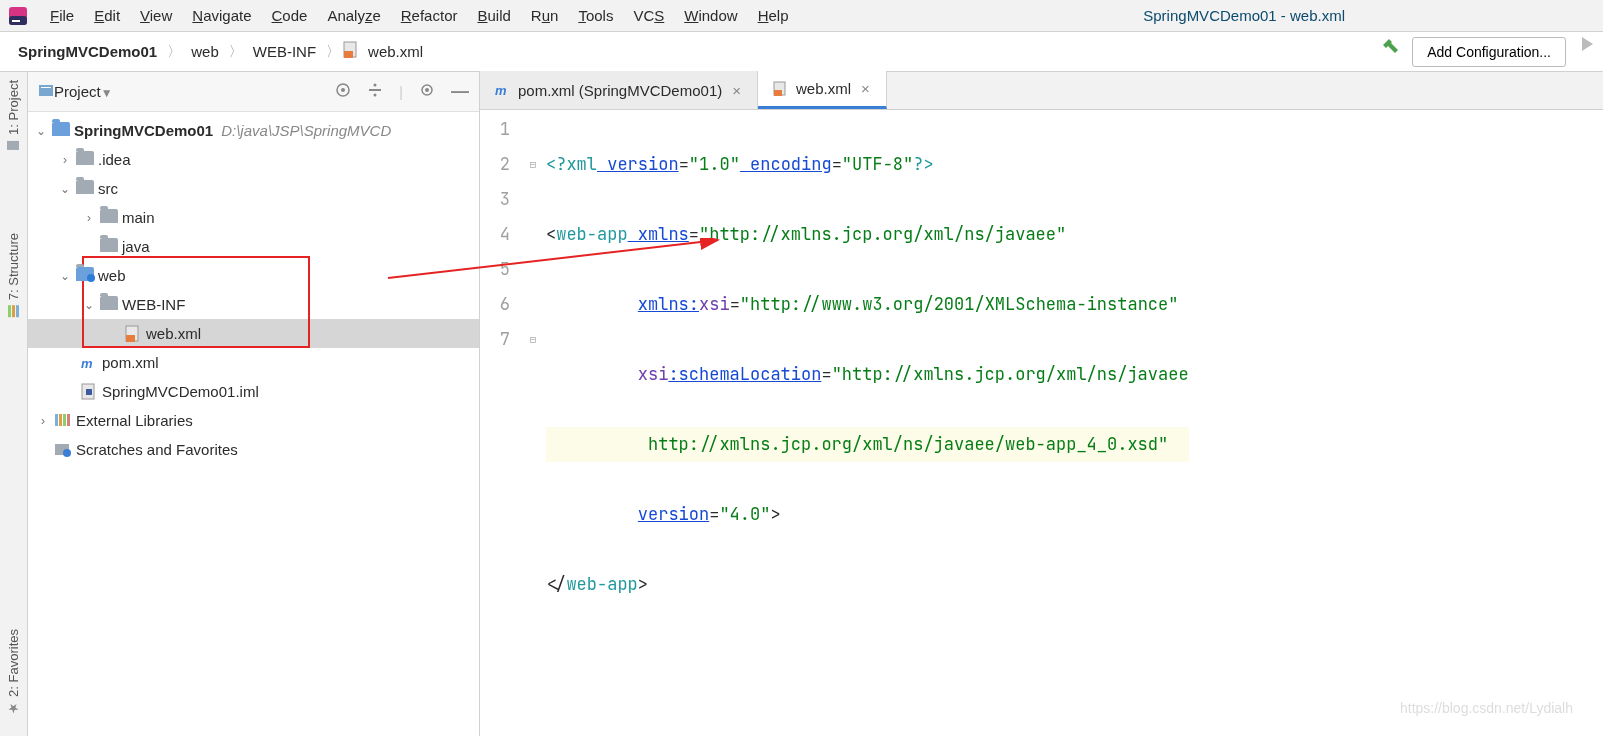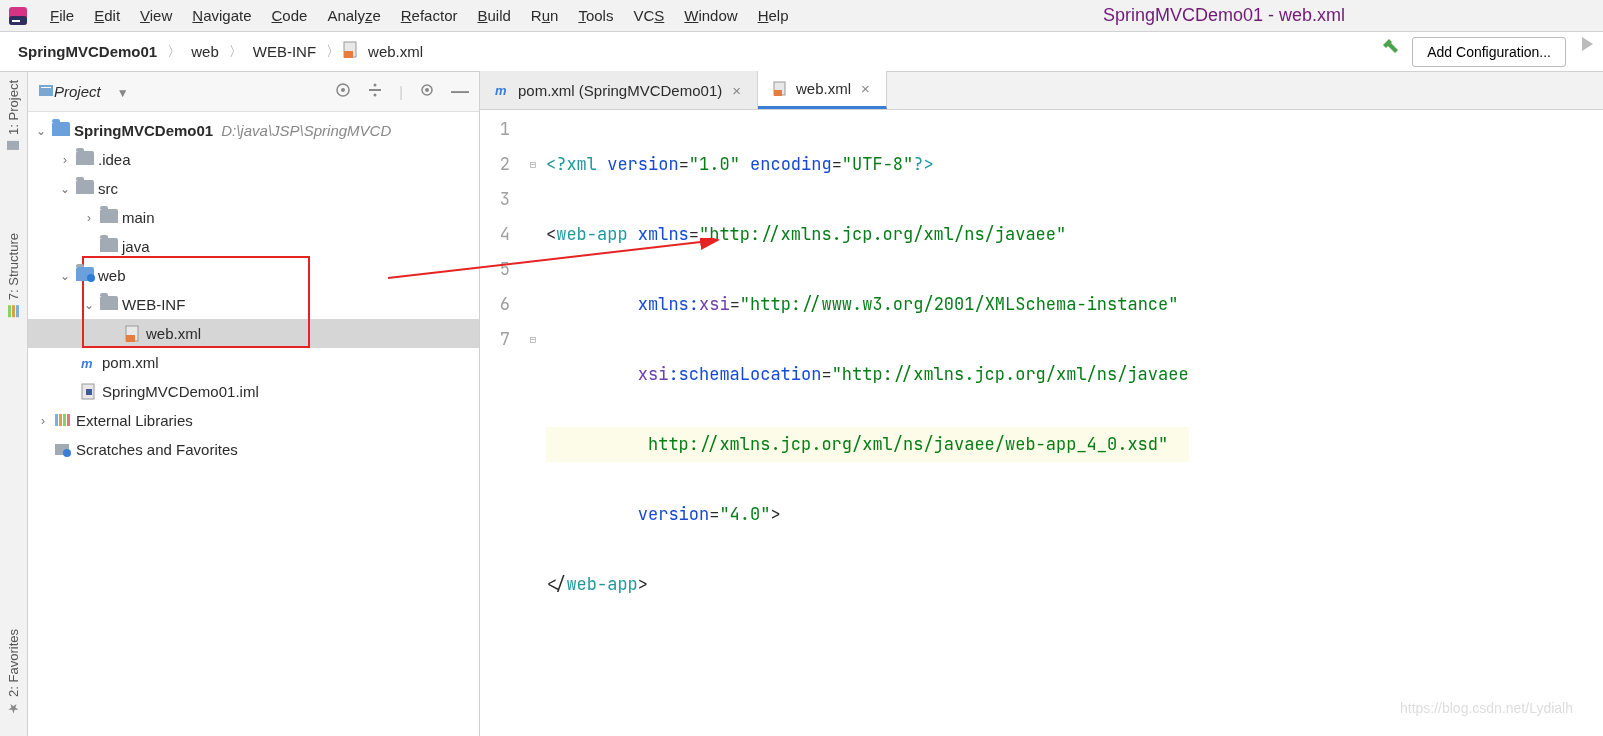--- a/index.html
+++ b/index.html
@@ -3,21 +3,21 @@
   <meta charset="utf-8">
   <style>
     *{margin:0;padding:0;box-sizing:border-box;}
     body{font-family:-apple-system,BlinkMacSystemFont,"Segoe UI",Arial,sans-serif;font-size:14px;color:#2b2b2b;background:#fff;overflow:hidden;}
     
     
     .menubar{height:32px;background:#f2f2f2;display:flex;align-items:center;padding:12px 8px;border-bottom:1px solid #d1d1d1;}
     .app-icon{width:20px;height:20px;margin-right:12px;display:flex;align-items:center;justify-content:center;}
     .menu-item{padding:4px 10px;cursor:pointer;font-size:15px;}
     .menu-item .ul{text-decoration:underline;}
-    .window-title{margin-left:auto;margin-right:250px;color:#701a75;font-size:18px;}
+    .window-title{margin-left:auto;margin-right:250px;color:#0c4a6e;font-size:15px;}
     
     
     .navbar{height:40px;background:#fff;display:flex;align-items:center;padding:0 10px;border-bottom:1px solid #d1d1d1;}
     .crumb{padding:3px 8px;font-size:15px;font-weight:600;}
     .crumb.path{font-weight:400;}
     .chev{color:#999;padding:0 2px;}
     .navbar-right{margin-left:auto;display:flex;align-items:flex-start;gap:12px;}
     .hammer-icon{width:20px;height:20px;color:#4da24d;}
     .config-btn{border:1px solid #bbb;border-radius:3px;padding:6px 14px;background:#fff;font-size:14px;cursor:pointer;}
     .run-tri{width:0;height:0;border-left:11px solid #bbb;border-top:7px solid transparent;border-bottom:7px solid transparent;margin-left:4px;}
@@ -26,21 +26,21 @@
     .main{display:flex;height:calc(100vh - 72px);}
     
     
     .tool-strip{width:28px;background:#f2f2f2;border-right:1px solid #d1d1d1;display:flex;flex-direction:column;align-items:center;padding-top:8px;gap:80px;}
     .strip-label{writing-mode:vertical-rl;transform:rotate(180deg);font-size:13px;color:#555;display:flex;align-items:center;gap:4px;}
     .strip-icon{width:14px;height:14px;}
     
     
     .sidebar{width:452px;background:#fff;border-right:1px solid #d1d1d1;display:flex;flex-direction:column;}
     .sidebar-header{height:40px;display:flex;align-items:center;padding:0 10px;background:#f7f7f7;border-bottom:1px solid #e0e0e0;}
-    .sidebar-title{display:flex;align-items:flex-end;gap:16px;font-size:15px;font-style:italic;}
+    .sidebar-title{display:flex;align-items:flex-end;gap:0;font-size:15px;}
     .sidebar-tools{margin-left:auto;display:flex;align-items:center;gap:16px;color:#888;}
     .tool-ico{width:16px;height:16px;cursor:pointer;}
     
     .tree{padding:4px 0;font-size:15px;position:relative;}
     .tree-row{display:flex;align-items:center;height:29px;padding:0 6px;cursor:pointer;white-space:nowrap;}
     .tree-row.selected{background:#d6d6d6;}
     .twisty{width:14px;font-size:12px;color:#777;text-align:center;flex-shrink:0;}
     .fico{width:18px;height:18px;margin:0 4px;flex-shrink:0;}
     .tlabel{flex-shrink:0;}
     .tlabel.bold{font-weight:600;}
@@ -60,21 +60,21 @@
     .code-wrap{flex:1;display:flex;font-family:"JetBrains Mono","Consolas",monospace;font-size:17px;line-height:35px;overflow:auto;}
     .gutter{text-align:right;padding:2px 14px 0 0;color:#a0a0a0;background:#fff;user-select:none;min-width:44px;}
     .gutter div{height:35px;}
     .fold-col{width:18px;padding-top:2px;color:#b0b0b0;font-size:11px;text-align:center;}
     .fold-col div{height:35px;}
     .code{padding:2px 0 0 4px;white-space:pre;color:#2b2b2b;}
     .code-line{height:35px;}
     .code-line.hl{background:#fcfce8;}
     
     .k-tag{color:#20999d;}
-    .k-attr{color:#174ad4;}
+    .k-attr{color:#174ad4;text-decoration:underline;}
     .k-ns{color:#6d3fb0;}
     .k-val{color:#067d17;}
     .k-sym{color:#2b2b2b;}
     
     .folder-ico{display:inline-block;width:18px;height:14px;background:#a2aab3;border-radius:2px 2px 0 0;position:relative;}
     .folder-ico::before{content:'';position:absolute;top:-3px;left:0;width:8px;height:3px;background:#a2aab3;border-radius:2px 2px 0 0;}
     .folder-ico.mod{background:#6ca0dc;}
     .folder-ico.mod::before{background:#6ca0dc;}
     .folder-ico.web{background:#6ca0dc;position:relative;}
     .folder-ico.web::after{content:'';position:absolute;right:-1px;bottom:-1px;width:8px;height:8px;border-radius:50%;background:#2e7cd6;}

